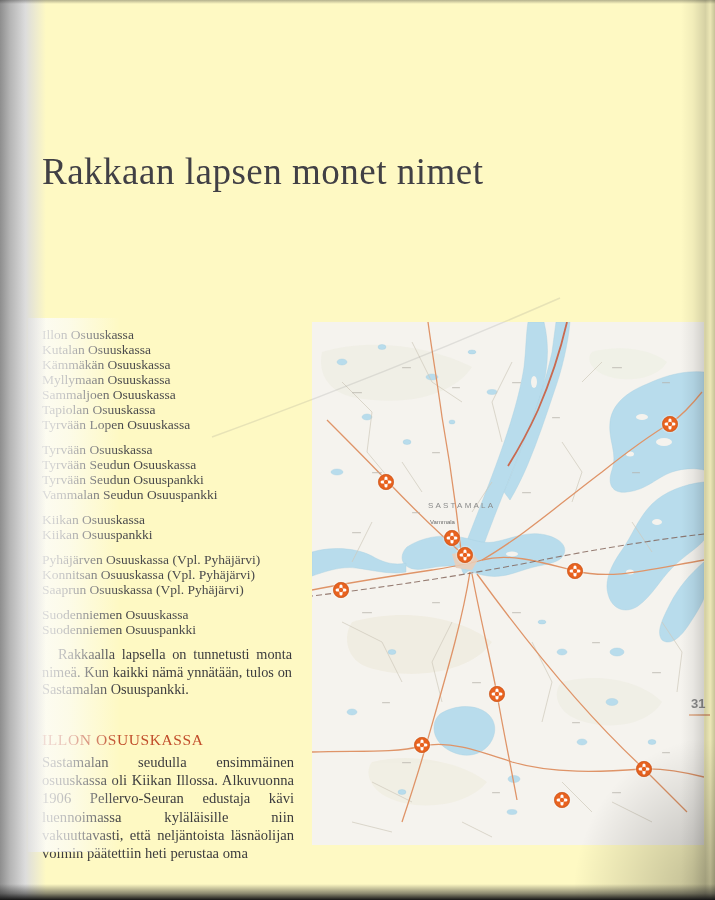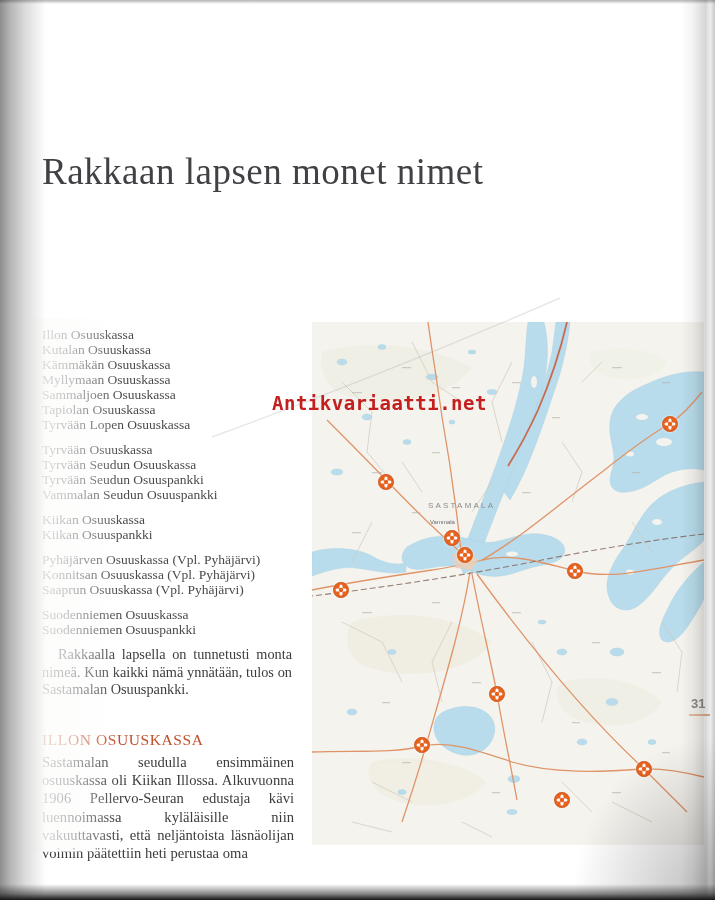--- a/index.html
+++ b/index.html
@@ -1,18 +1,18 @@
 <!DOCTYPE html>
 <html><head>
 <meta charset="utf-8">
 <style>
   html,body{margin:0;padding:0;background:#e9e9e9;}
   .scan-page{
     position:relative;width:715px;height:900px;overflow:hidden;
-    background:#ffffff;
+    background:#fef9c3;
     font-family:"Liberation Serif", serif;
   }
   
   .edge-left{position:absolute;left:0;top:0;width:46px;height:900px;pointer-events:none;
     background:linear-gradient(90deg,#8e8e8e 0%,#b5b5b5 22%,#dcdcdc 55%,rgba(255,255,255,0) 100%);}
   .edge-top{position:absolute;left:0;top:0;width:715px;height:4px;pointer-events:none;
     background:linear-gradient(180deg,rgba(40,40,40,.35),rgba(255,255,255,0));}
   .edge-bottom{position:absolute;left:0;bottom:0;width:715px;height:16px;pointer-events:none;
     background:linear-gradient(0deg,#161616 0%,rgba(40,40,40,.55) 40%,rgba(255,255,255,0) 100%);}
   .edge-right{position:absolute;right:0;top:0;width:34px;height:900px;pointer-events:none;
@@ -297,21 +297,20 @@
           <svg viewBox="0 0 20 20" xmlns="http://www.w3.org/2000/svg">
     <circle cx="10" cy="10" r="9" fill="#e8621f" stroke="#c44f15" stroke-width="0.8"></circle>
     <rect x="3.6" y="8.2" width="12.8" height="3.6" rx="1.8" fill="#ffffff"></rect>
     <rect x="8.2" y="3.6" width="3.6" height="12.8" rx="1.8" fill="#ffffff"></rect>
     <circle cx="10" cy="10" r="2.6" fill="#e8621f"></circle>
   </svg>
         </div>
       </div>
   </div>
 
-  <div class="watermark">Antikvariaatti.net</div>
 
   <div class="page-number">31</div>
   <div class="page-number-rule"></div>
 
   <div class="fade-overlay"></div>
   <svg class="crease" width="715" height="900" viewBox="0 0 715 900" xmlns="http://www.w3.org/2000/svg" style="pointer-events:none">
     <path d="M560,298 Q390,372 212,437" fill="none" stroke="rgba(130,130,130,0.18)" stroke-width="1.5"></path>
   </svg>
   <div class="edge-left"></div>
   <div class="edge-top"></div>

